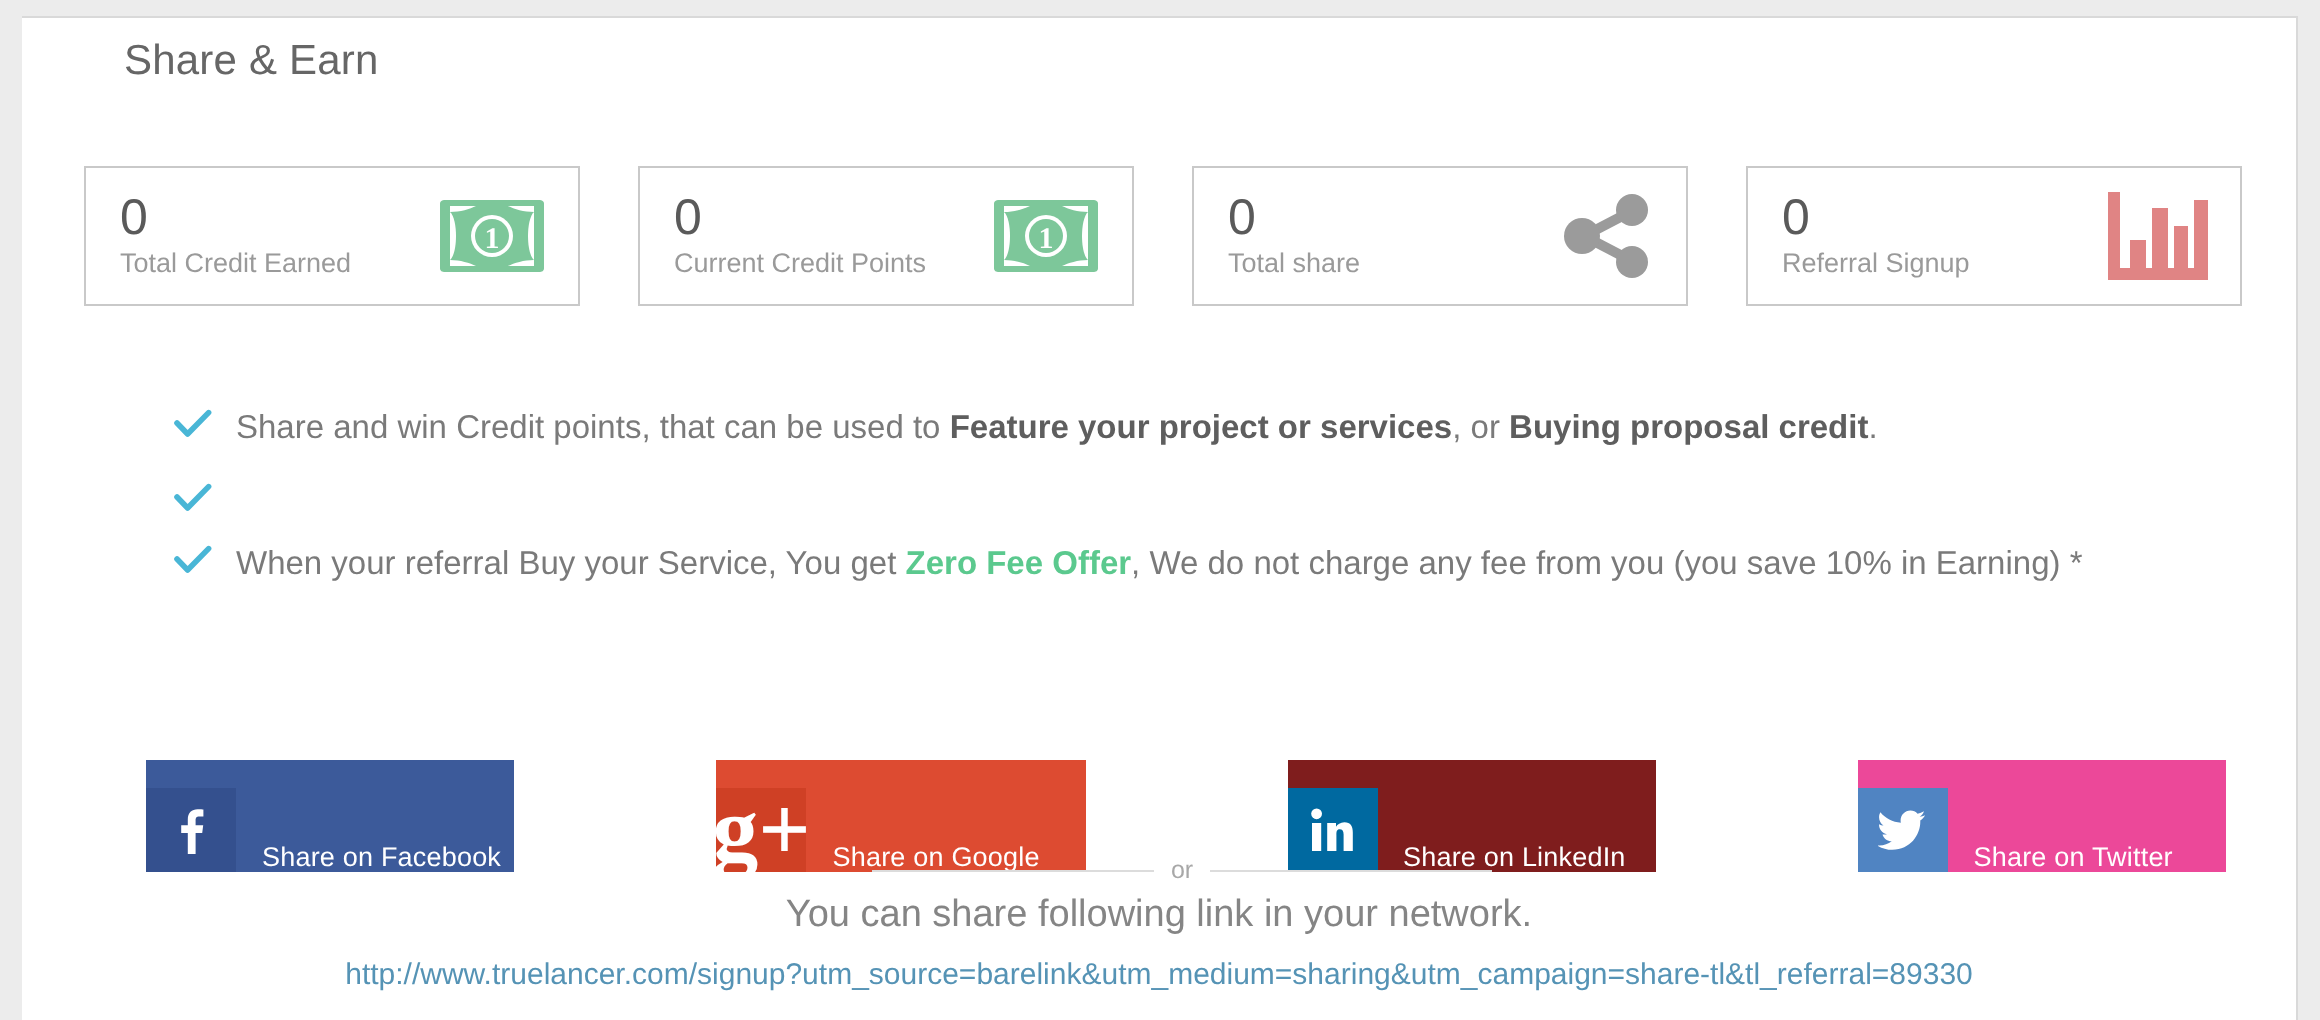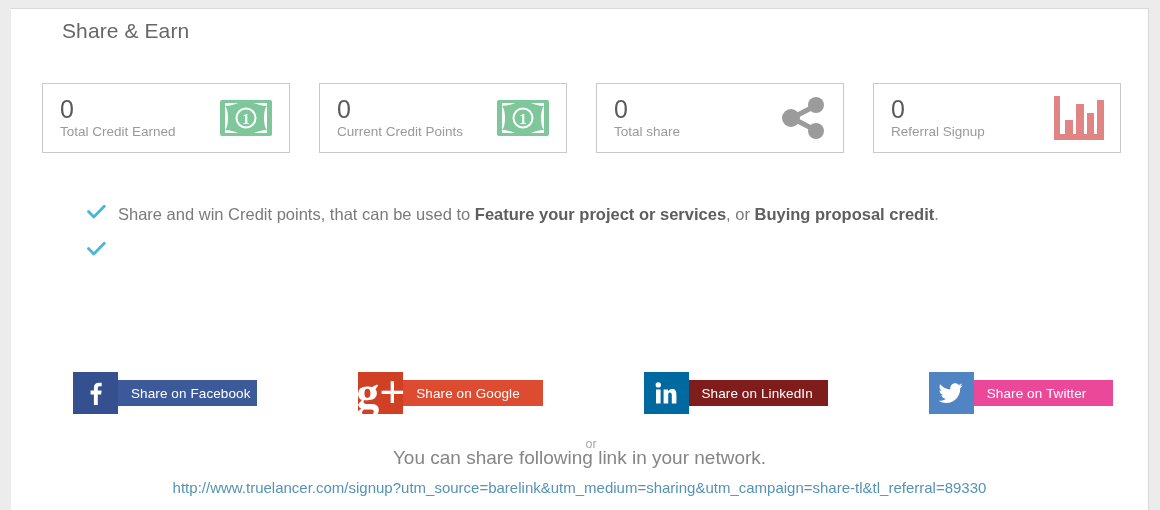--- a/index.html
+++ b/index.html
@@ -95,23 +95,23 @@
 
   
   .share-row {
     position: absolute;
     left: 62px; top: 371px;
     width: 1040px;
     display: flex;
     gap: 101px;
   }
   .share-btn {
-    width: 222px; height: 26px;
-    display: flex;
-    align-items: center;
+    width: 222px; height: 56px;
+    display: flex;
+    align-items: flex-end;
     color: #ffffff;
     cursor: pointer;
     position: relative;
   }
   .share-btn .sb-icon {
     width: 45px; height: 42px;
     flex: 0 0 45px;
     display: flex; align-items: center; justify-content: center;
     position: relative;
   }
@@ -143,21 +143,20 @@
   }
 
   
   .or-divider {
     position: absolute;
     left: 425px; top: 419px;
     width: 310px;
     display: flex;
     align-items: center;
     gap: 8px;
-    flex-direction: column;
   }
   .or-divider .ln {
     flex: 1 1 auto;
     height: 1px;
     background: #dcdcdc;
   }
   .or-divider .or-text {
     font-size: 12.5px;
     color: #a8a8a8;
   }
@@ -277,20 +276,28 @@
 
     <div class="benefit-row">
       <span class="check-icon">
         <svg width="19" height="16" viewBox="0 0 19 16">
           <path d="M1.5 7.5 L6.8 13 L17.3 2.3" fill="none" stroke="#49b6d6" stroke-width="2.8" stroke-linecap="round" stroke-linejoin="round"></path>
         </svg>
       </span>
     </div>
 
 
+    <div class="benefit-row">
+      <span class="check-icon">
+        <svg width="19" height="16" viewBox="0 0 19 16">
+          <path d="M1.5 7.5 L6.8 13 L17.3 2.3" fill="none" stroke="#49b6d6" stroke-width="2.8" stroke-linecap="round" stroke-linejoin="round"></path>
+        </svg>
+      </span>
+      <span class="benefit-text"><span>When your referral Buy your Service, You get </span><span class="zero-fee">Zero Fee Offer</span><span>, We do not charge any fee from you (you save 10% in Earning) *</span></span>
+    </div>
 
   </div>
 
   <div class="share-row">
 
     <div class="share-btn sb-facebook">
       <span class="sb-icon">
         <svg width="12" height="23" viewBox="0 0 12 23">
           <path d="M7.8 23 L7.8 12.5 L11.1 12.5 L11.6 8.6 L7.8 8.6 L7.8 6.2 C7.8 5.1 8.1 4.3 9.7 4.3 L11.7 4.3 L11.7 0.8 C11.4 0.75 10.2 0.65 8.8 0.65 C5.9 0.65 3.9 2.4 3.9 5.7 L3.9 8.6 L0.6 8.6 L0.6 12.5 L3.9 12.5 L3.9 23 Z" fill="#ffffff"></path>
         </svg>

